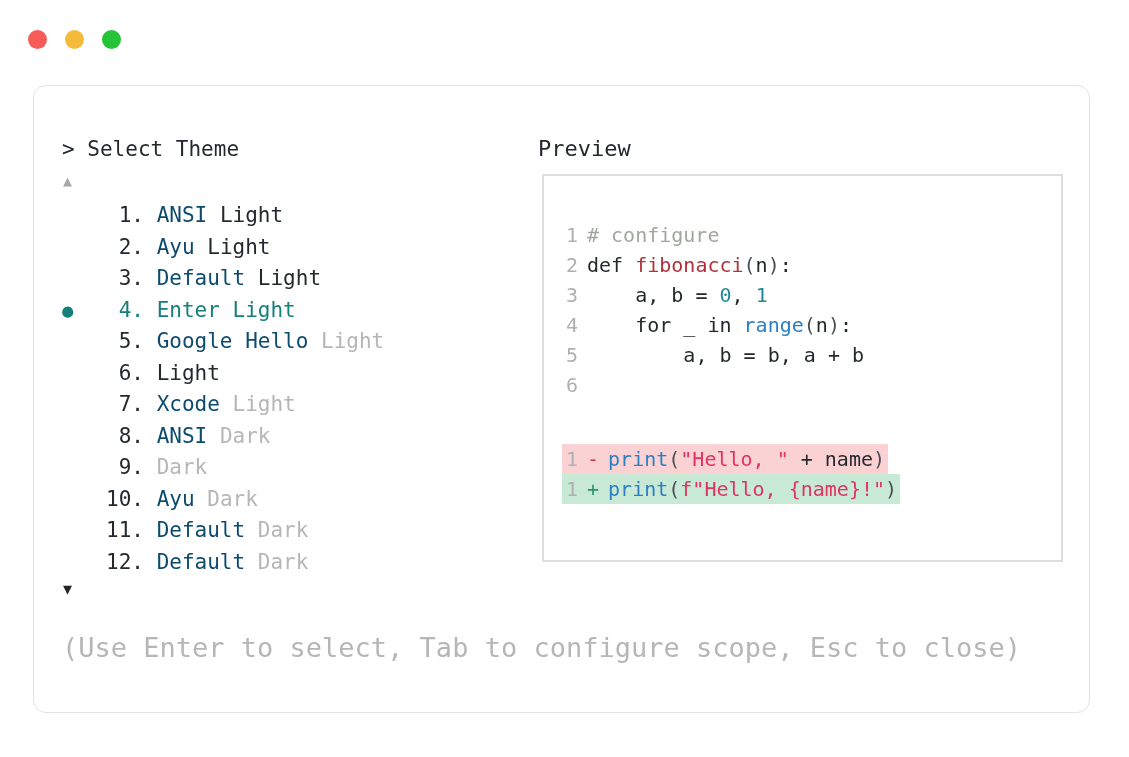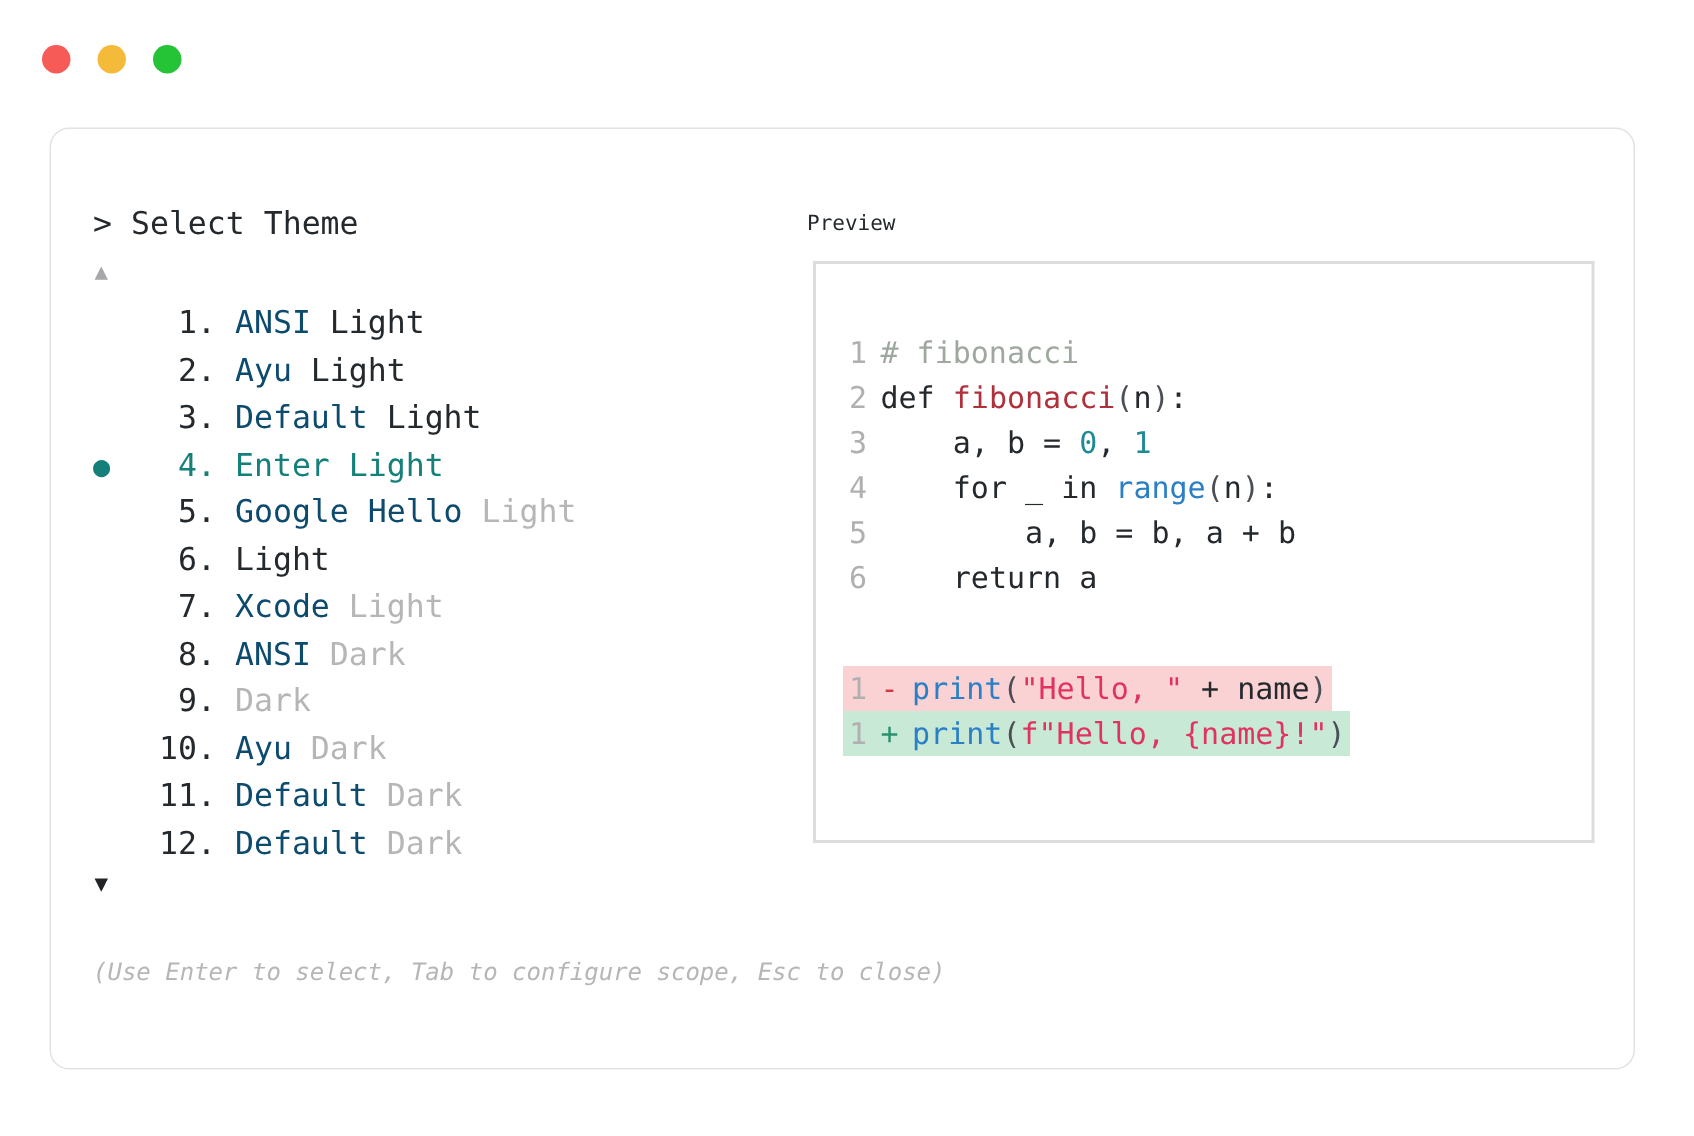--- a/index.html
+++ b/index.html
@@ -61,21 +61,21 @@
     font-size: 21px;
     line-height: 28px;
     color: #24292e;
     white-space: pre;
   }
   #prompt-caret { color: #24292e; }
   #preview-header {
     position: absolute;
     left: 504px;
     top: 49px;
-    font-size: 14px;
+    font-size: 22px;
     line-height: 28px;
     color: #24292e;
     white-space: pre;
   }
 
   
   #theme-list-pane {
     position: absolute;
     left: 28px;
     top: 84px;
@@ -128,25 +128,24 @@
   .theme-variant.dim { color: #b6b6b8; }
   .theme-item.selected .theme-index,
   .theme-item.selected .theme-name,
   .theme-item.selected .theme-variant { color: #15807a; }
 
   
   #footer-hint {
     position: absolute;
     left: 28px;
     top: 548px;
-    font-size: 16px;
+    font-size: 27px;
     line-height: 28px;
     color: #b6b6b8;
     white-space: pre;
-    font-style: italic;
   }
 
   
   #preview-panel {
     position: absolute;
     left: 508px;
     top: 88px;
     width: 521px;
     height: 388px;
     box-sizing: border-box;
@@ -256,26 +255,26 @@
           <li class="theme-item"><span class="theme-bullet">●</span><span class="theme-index">11.</span><span class="theme-gap"> </span><span class="theme-name">Default </span><span class="theme-variant dim">Dark</span></li>
           <li class="theme-item"><span class="theme-bullet">●</span><span class="theme-index">12.</span><span class="theme-gap"> </span><span class="theme-name">Default </span><span class="theme-variant dim">Dark</span></li>
         </ul>
       <div class="scroll-arrow" id="scroll-down-arrow">▼</div>
     </div>
 
     <div id="footer-hint">(Use Enter to select, Tab to configure scope, Esc to close)</div>
 
     <div id="preview-panel">
       <div id="code-block">
-          <div class="code-line"><span class="ln">1</span><span class="src"><span class="tok-comment"># fibonacci</span></span></div>
+          <div class="code-line"><span class="ln">1</span><span class="src"><span class="tok-comment"># configure</span></span></div>
           <div class="code-line"><span class="ln">2</span><span class="src"><span class="tok-keyword">def</span><span class="tok-plain"> </span><span class="tok-fn">fibonacci</span><span class="tok-punct">(</span><span class="tok-plain">n</span><span class="tok-punct">)</span><span class="tok-plain">:</span></span></div>
           <div class="code-line"><span class="ln">3</span><span class="src"><span class="tok-plain">    </span><span class="tok-plain">a</span><span class="tok-plain">,</span><span class="tok-plain"> </span><span class="tok-plain">b</span><span class="tok-plain"> </span><span class="tok-plain">=</span><span class="tok-plain"> </span><span class="tok-number">0</span><span class="tok-plain">,</span><span class="tok-plain"> </span><span class="tok-number">1</span></span></div>
           <div class="code-line"><span class="ln">4</span><span class="src"><span class="tok-plain">    </span><span class="tok-keyword">for</span><span class="tok-plain"> </span><span class="tok-plain">_</span><span class="tok-plain"> </span><span class="tok-keyword">in</span><span class="tok-plain"> </span><span class="tok-builtin">range</span><span class="tok-punct">(</span><span class="tok-plain">n</span><span class="tok-punct">)</span><span class="tok-plain">:</span></span></div>
           <div class="code-line"><span class="ln">5</span><span class="src"><span class="tok-plain">        </span><span class="tok-plain">a</span><span class="tok-plain">,</span><span class="tok-plain"> </span><span class="tok-plain">b</span><span class="tok-plain"> </span><span class="tok-plain">=</span><span class="tok-plain"> </span><span class="tok-plain">b</span><span class="tok-plain">,</span><span class="tok-plain"> </span><span class="tok-plain">a</span><span class="tok-plain"> </span><span class="tok-plain">+</span><span class="tok-plain"> </span><span class="tok-plain">b</span></span></div>
-          <div class="code-line"><span class="ln">6</span><span class="src"><span class="tok-plain">    </span><span class="tok-keyword">return</span><span class="tok-plain"> </span><span class="tok-plain">a</span></span></div>
+          <div class="code-line"><span class="ln">6</span></div>
         </div>
       <div id="diff-block">
           <div class="diff-line removed"><span class="ln">1</span><span class="sign">-</span><span class="src"><span class="tok-builtin">print</span><span class="tok-punct">(</span><span class="tok-string">"Hello, "</span><span class="tok-plain"> </span><span class="tok-plain">+</span><span class="tok-plain"> </span><span class="tok-plain">name</span><span class="tok-punct">)</span></span></div>
           <div class="diff-line added"><span class="ln">1</span><span class="sign">+</span><span class="src"><span class="tok-builtin">print</span><span class="tok-punct">(</span><span class="tok-string">f"Hello, {name}!"</span><span class="tok-punct">)</span></span></div>
         </div>
     </div>
 
   </div>
 </div>
 

